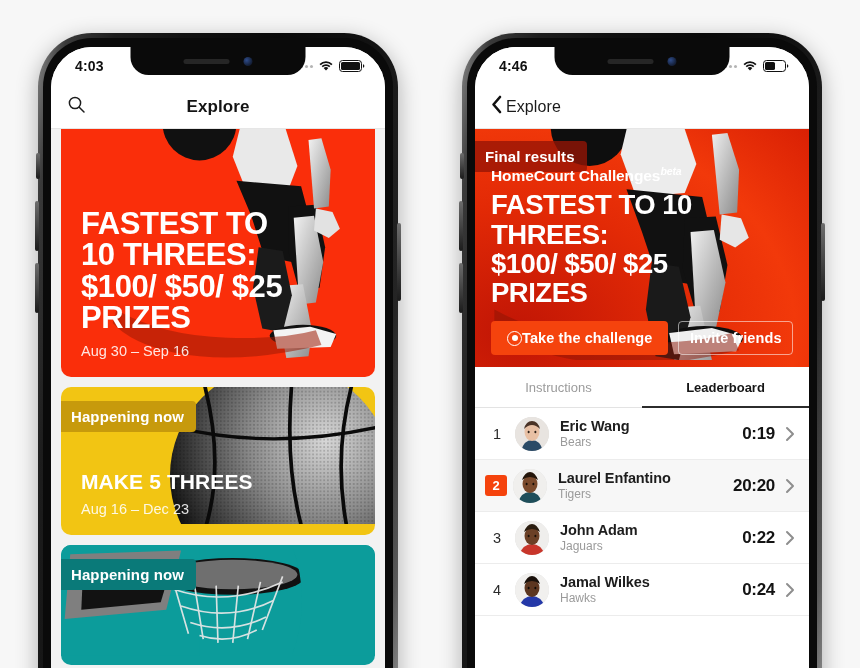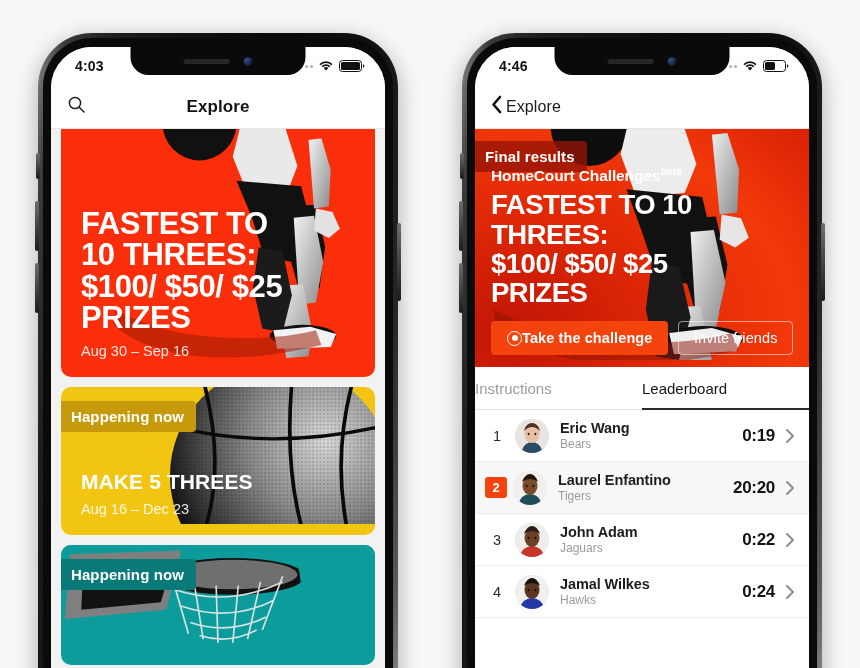--- a/index.html
+++ b/index.html
@@ -146,30 +146,30 @@
   }
   .rec-icon {
     width: 15px; height: 15px; border-radius: 50%;
     border: 1.6px solid #fff; display: flex; align-items: center; justify-content: center;
   }
   .rec-icon i { width: 6px; height: 6px; border-radius: 50%; background: #fff; display: block; }
   .btn-outline {
     flex: 1; display: flex; align-items: center; justify-content: center;
     background: transparent; color: #fff; border: 1px solid rgba(255,255,255,.55);
     height: 34px; border-radius: 4px;
-    font-size: 14.5px; font-weight: normal; letter-spacing: .1px; font-family: inherit;
+    font-size: 14.5px; font-weight: bold; letter-spacing: .1px; font-family: inherit;
   }
 
   
   .tabs { display: flex; background: #fff; border-bottom: 1px solid #e3e3e3; }
   .tab {
-    flex: 1; text-align: left; padding: 13px 0 12px;
-    font-size: 15px; color: #9b9b9b; position: relative;
-  }
-  .tab.active { color: #161616; font-weight: normal; }
+    flex: 1; text-align: center; padding: 13px 0 12px;
+    font-size: 13px; color: #9b9b9b; position: relative;
+  }
+  .tab.active { color: #161616; font-weight: bold; }
   .tab.active::after {
     content: ""; position: absolute; left: 0; right: 0; bottom: -1px;
     height: 2.5px; background: #2c2c2c;
   }
 
   
   .lb-row {
     display: flex; align-items: center; height: 52px;
     padding: 0 14px 0 10px; border-bottom: 1px solid #ececec; background: #fff;
   }

